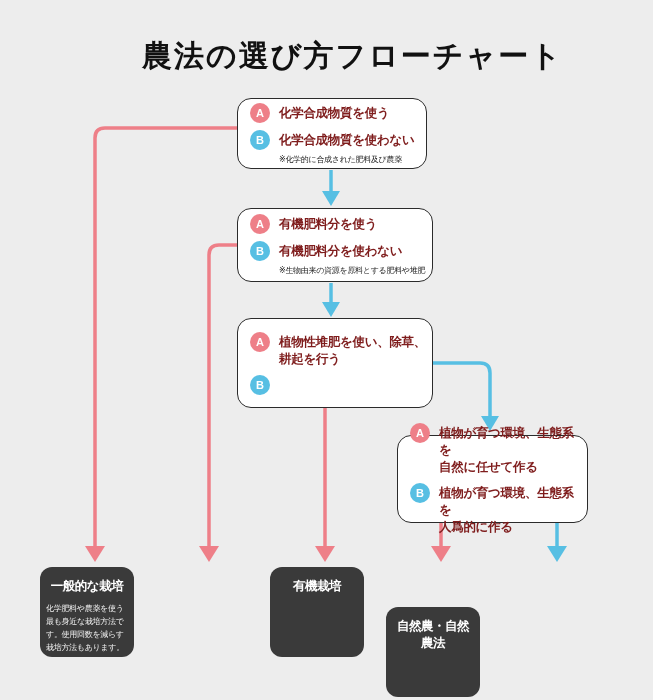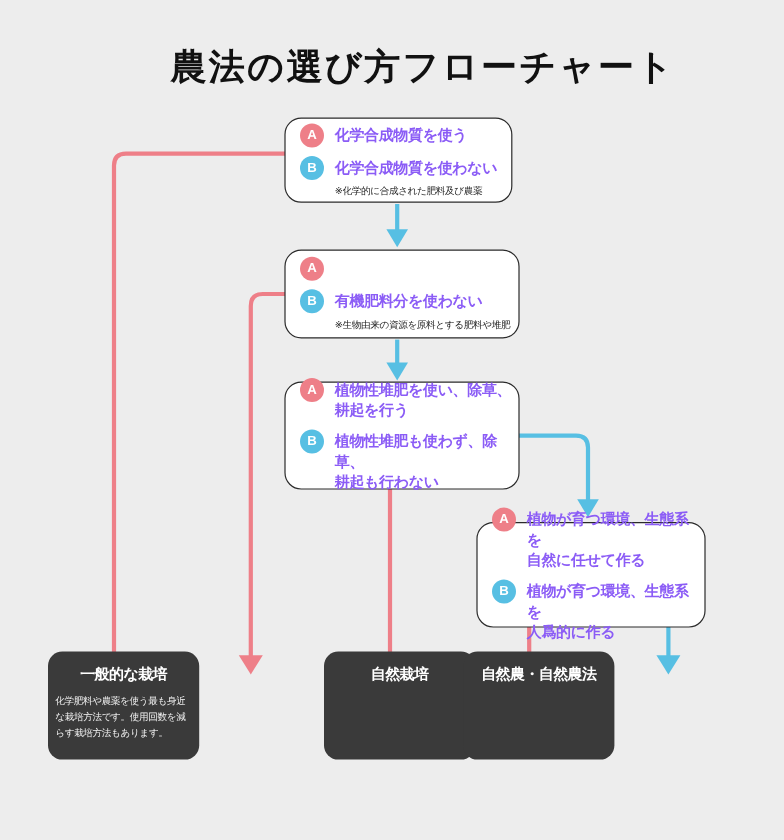--- a/index.html
+++ b/index.html
@@ -33,34 +33,34 @@
   .box-3{left:397px;top:435px;width:191px;height:88px;}
 
   .opt{display:flex;align-items:flex-start;gap:9px;}
   .badge{
     width:20px;height:20px;border-radius:50%;color:#fff;font-size:11px;font-weight:bold;
     display:flex;align-items:center;justify-content:center;flex-shrink:0;margin-top:0px;
   }
   .badge-a{background:var(--pink);}
   .badge-b{background:var(--blue);}
   .opt-label{
-    font-size:12.5px;font-weight:bold;color:#8b5cf6;line-height:17px;
+    font-size:12.5px;font-weight:bold;color:#7f1d1d;line-height:17px;
     letter-spacing:-0.3px;white-space:pre-line;padding-top:2px;
   }
   .note{
     font-size:8px;font-weight:normal;color:#222;letter-spacing:-0.3px;
     margin-left:29px;margin-top:-3px;
   }
 
   .result{
-    position:absolute;z-index:1;top:543px;width:126px;height:90px;
+    position:absolute;z-index:1;top:567px;width:94px;height:90px;
     background:var(--result-bg);border-radius:12px;color:#fff;
     box-sizing:border-box;padding:11px 6px 8px;
   }
-  .r-0{left:40px;} .r-1{left:154px;} .r-2{left:270px;} .r-3{left:386px;} .r-4{left:502px;}
+  .r-0{left:40px;} .r-1{left:154px;} .r-2{left:270px;} .r-3{left:386px;margin-top:40px;} .r-4{left:502px;}
   .result-title{font-size:12.5px;font-weight:bold;text-align:center;letter-spacing:-0.5px;}
   .result-desc{
     margin-top:7px;font-size:8px;line-height:13px;letter-spacing:-0.3px;
     text-align:left;color:#f2f2f2;
   }
 </style>
 </head>
 <body>
 
 <div class="canvas">
@@ -94,38 +94,37 @@
     <div class="opt">
       <span class="badge badge-b">B</span>
       <span class="opt-label">化学合成物質を使わない</span>
     </div>
     <div class="note">※化学的に合成された肥料及び農薬</div>
   </div>
 
   <div class="flow-box box-1">
     <div class="opt">
       <span class="badge badge-a">A</span>
+      <span class="opt-label">有機肥料分を使う</span>
     </div>
     <div class="opt">
       <span class="badge badge-b">B</span>
       <span class="opt-label">有機肥料分を使わない</span>
     </div>
     <div class="note">※生物由来の資源を原料とする肥料や堆肥</div>
   </div>
 
   <div class="flow-box box-2">
     <div class="opt">
       <span class="badge badge-a">A</span>
       <span class="opt-label">植物性堆肥を使い、除草、
 耕起を行う</span>
     </div>
     <div class="opt">
       <span class="badge badge-b">B</span>
-      <span class="opt-label">植物性堆肥も使わず、除草、
-耕起も行わない</span>
     </div>
   </div>
 
   <div class="flow-box box-3">
     <div class="opt">
       <span class="badge badge-a">A</span>
       <span class="opt-label">植物が育つ環境、生態系を
 自然に任せて作る</span>
     </div>
     <div class="opt">
@@ -133,19 +132,19 @@
       <span class="opt-label">植物が育つ環境、生態系を
 人爲的に作る</span>
     </div>
   </div>
 
   <div class="result r-0">
     <div class="result-title">一般的な栽培</div>
     <div class="result-desc">化学肥料や農薬を使う最も身近な栽培方法です。使用回数を減らす栽培方法もあります。</div>
   </div>
   <div class="result r-2">
-    <div class="result-title">自然栽培</div>
+    <div class="result-title">有機栽培</div>
   </div>
   <div class="result r-3">
     <div class="result-title">自然農・自然農法</div>
   </div>
 
 </div>
 
 </body></html>

